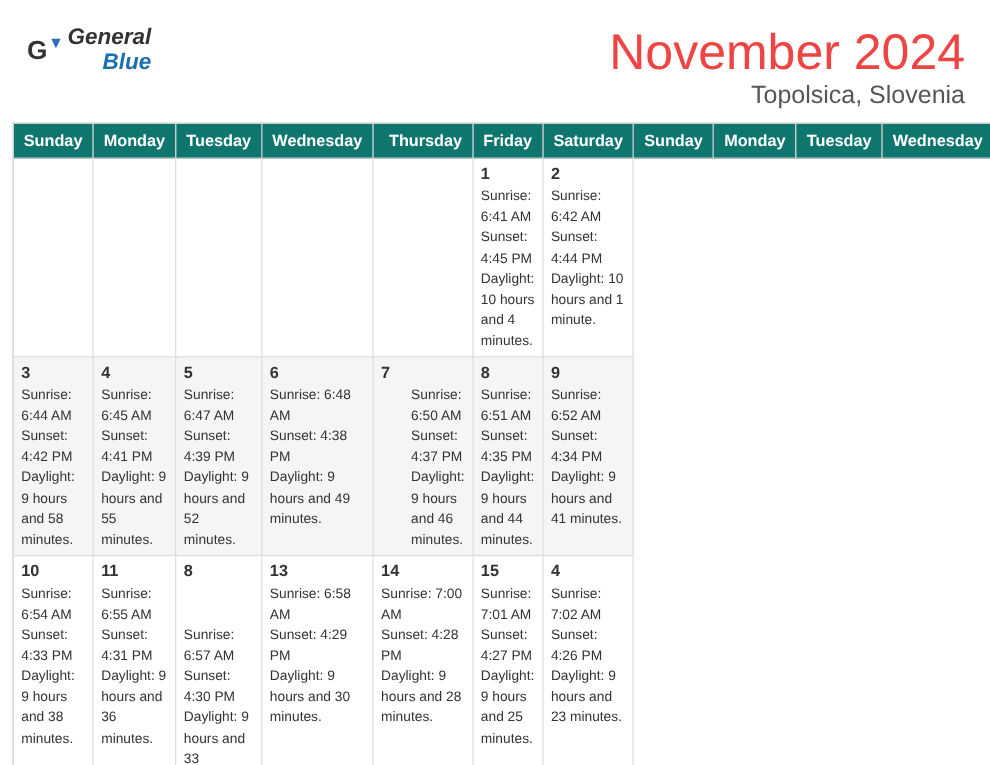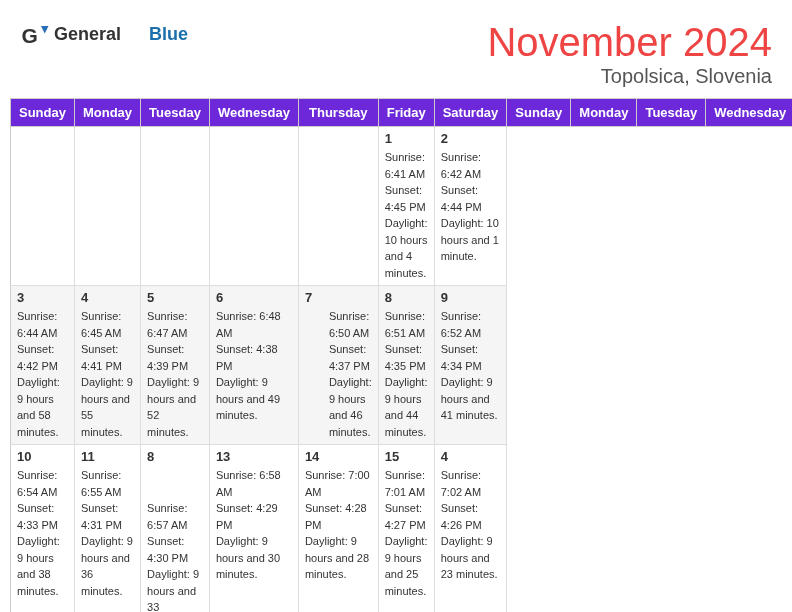--- a/index.html
+++ b/index.html
@@ -15,22 +15,23 @@
       justify-content: space-between;
       align-items: flex-start;
       padding: 10px 10px 5px 10px;
     }
     .logo {
       display: flex;
       align-items: center;
     }
     .logo-text {
       display: flex;
-      flex-direction: row;
+      flex-direction: column;
       line-height: 1.1;
+      font-style: italic;
     }
     .logo-general {
       font-size: 18px;
       font-weight: bold;
       color: #333;
     }
     .logo-blue {
       font-size: 18px;
       font-weight: bold;
       color: #1a6fad;
@@ -52,23 +53,23 @@
     .location {
       font-size: 20px;
       color: #555;
     }
     table {
       width: 100%;
       border-collapse: collapse;
       margin-top: 5px;
     }
     th {
-      background-color: #6d28d9;
+      background-color: #0f766e;
       color: white;
-      text-align: center;
+      text-align: right;
       padding: 6px 8px;
       font-size: 13px;
       font-weight: bold;
       border: 1px solid #ccc;
     }
     td {
       border: 1px solid #ddd;
       vertical-align: top;
       padding: 4px 6px;
       width: calc(100% / 7);

